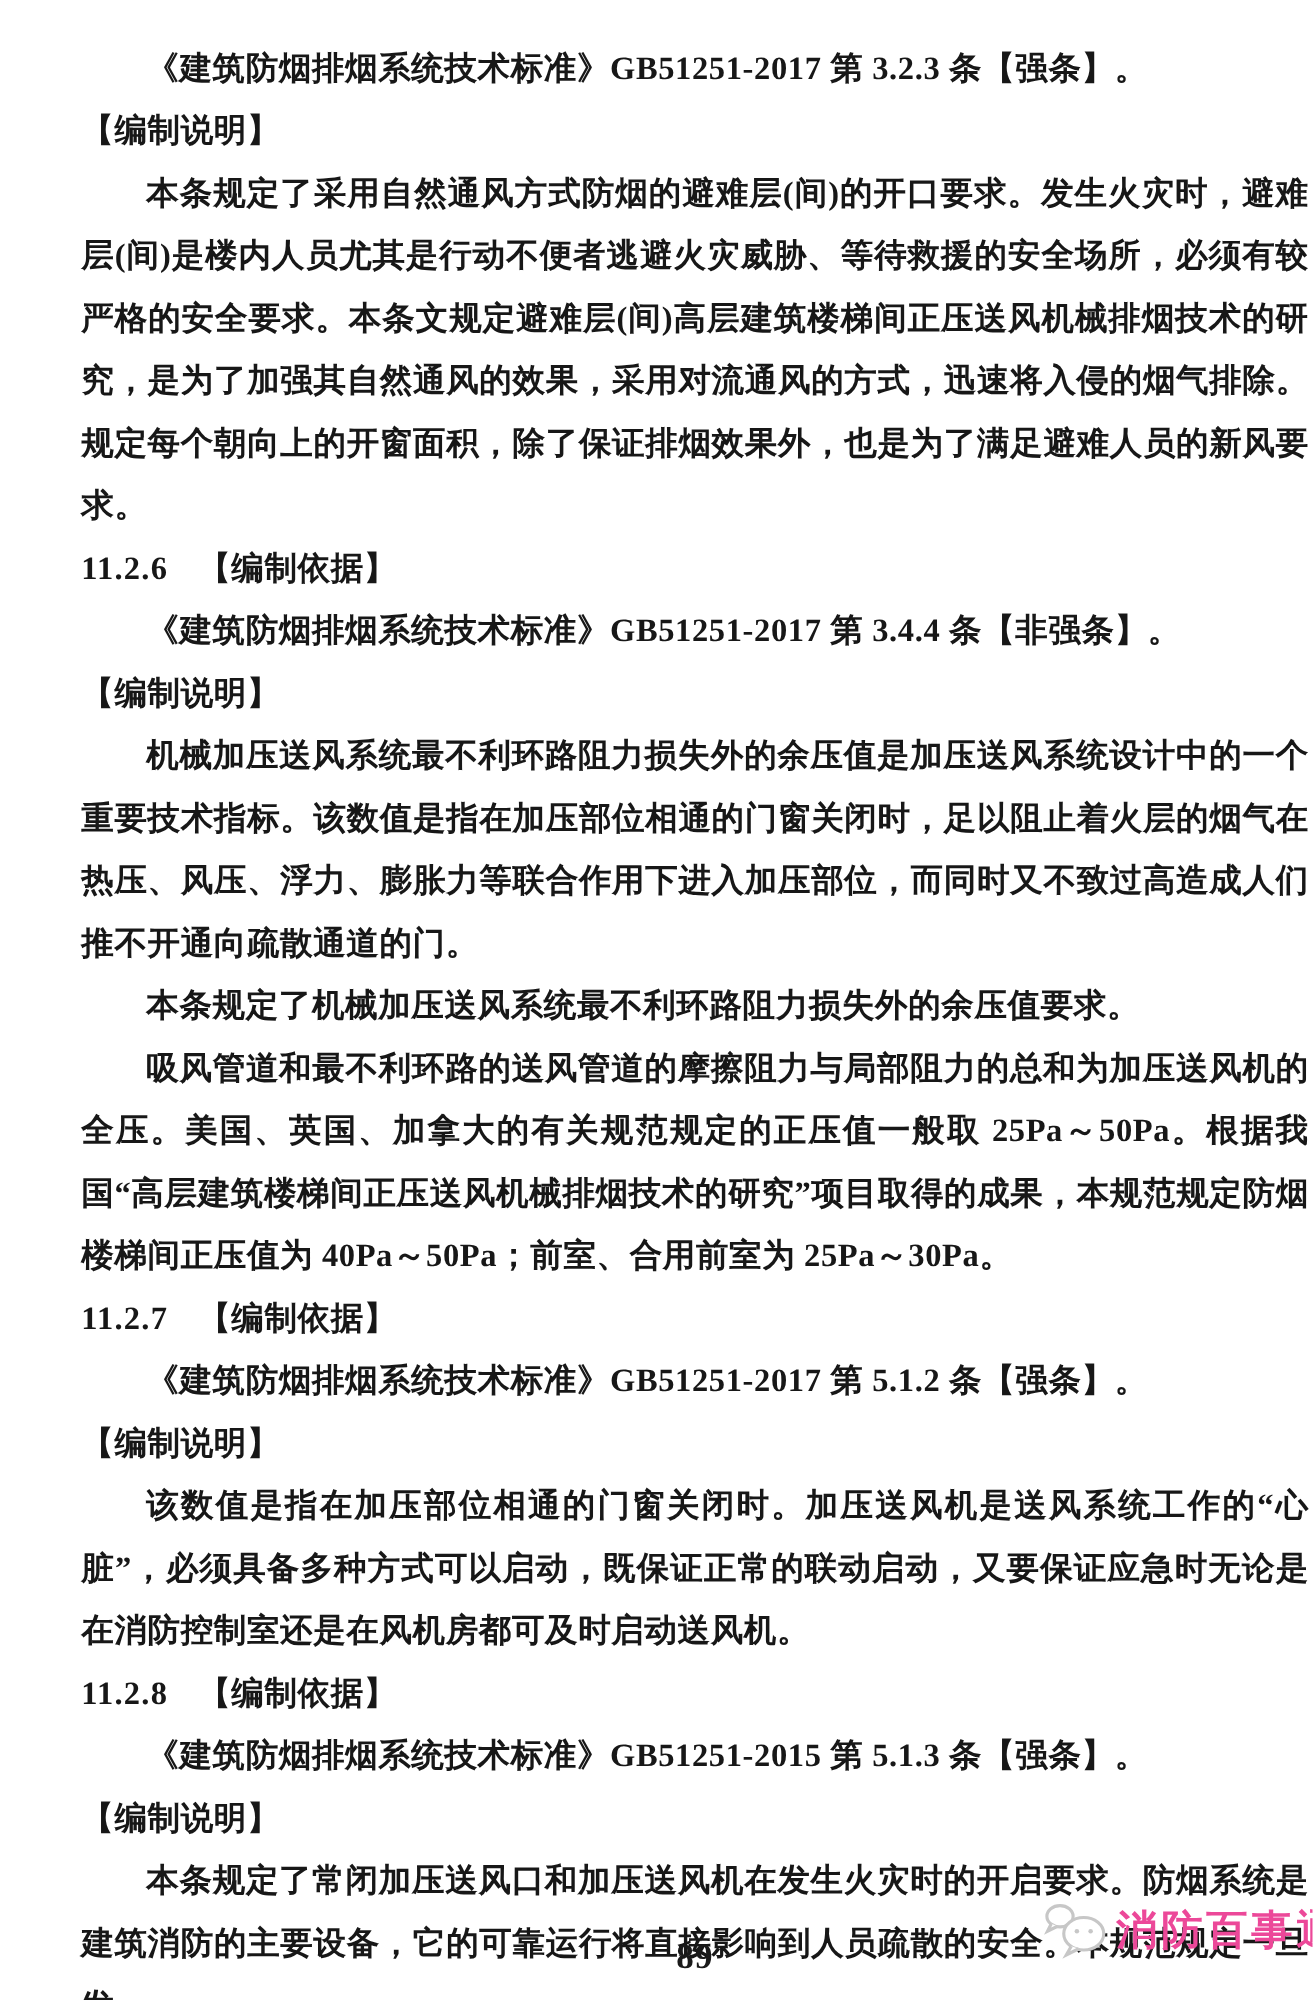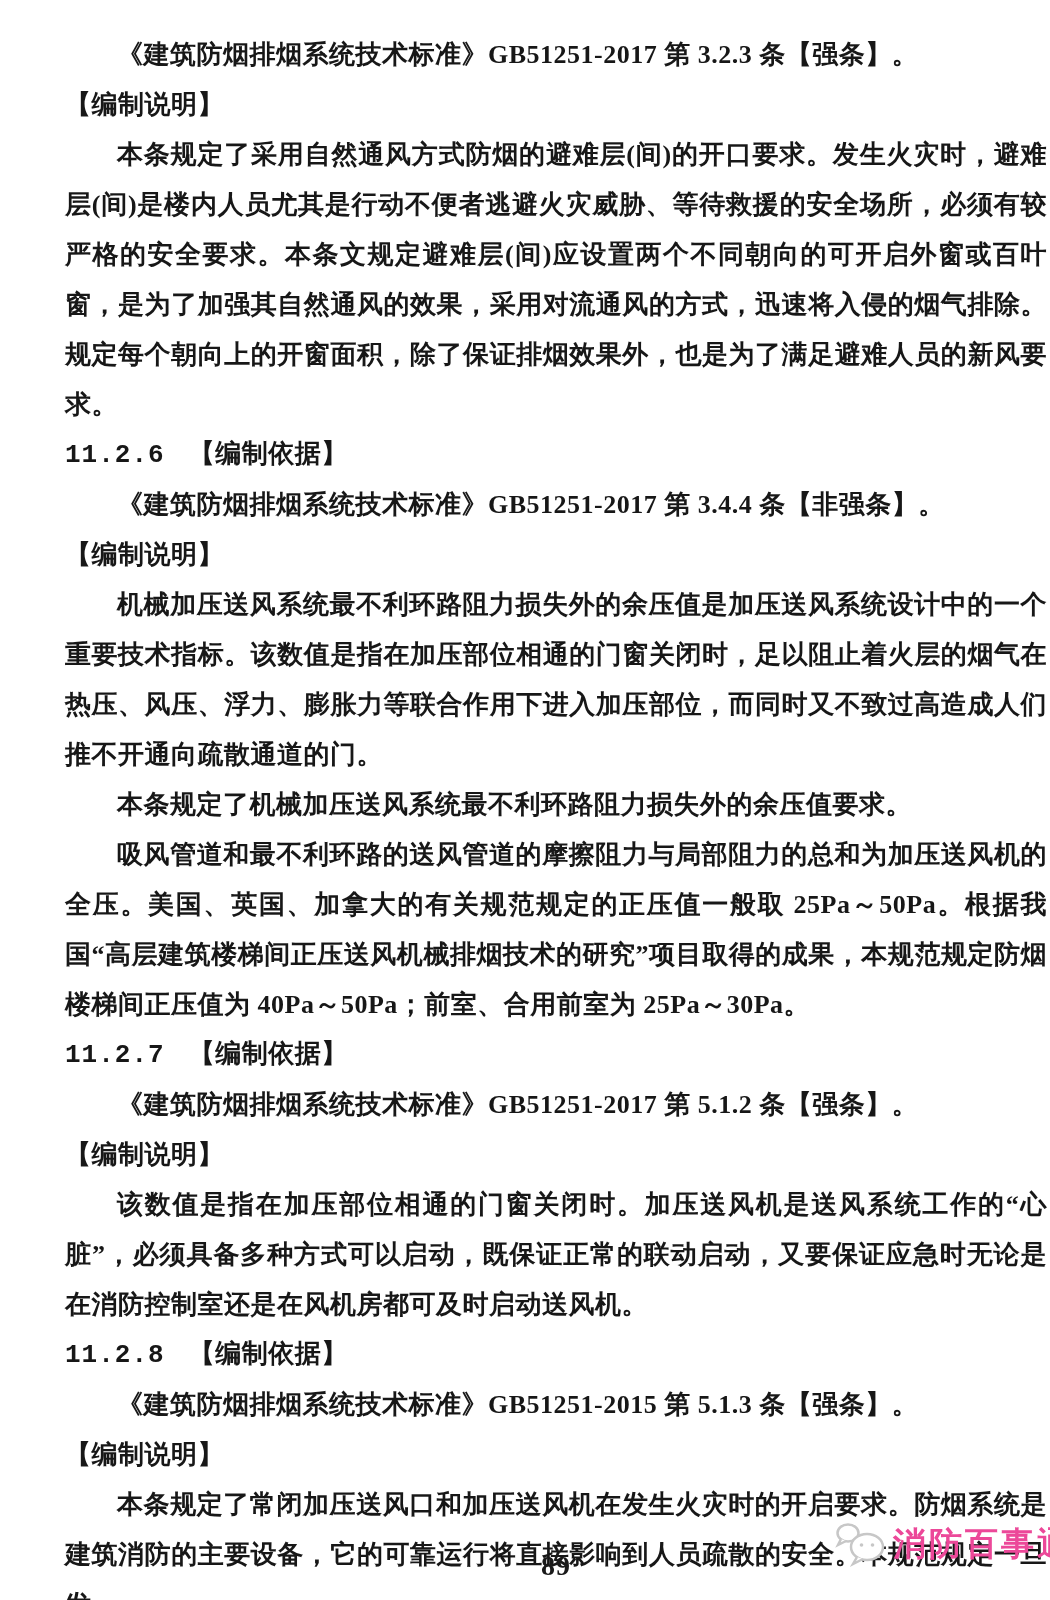--- a/index.html
+++ b/index.html
@@ -28,21 +28,21 @@
     line-height: 50px;
     text-align: justify;
     margin: 0;
     letter-spacing: 0.5px;
   }
 
   .ref   { text-indent: 2em; }
   .para  { text-indent: 2em; }
   .label { text-indent: 0; }
 
-  .clause { text-indent: 0; font-family: Liberation Mono, monospace; }
+  .clause { text-indent: 0; }
   .clause .num { display: inline-block; margin-right: 24px; letter-spacing: 1px; }
 
   .pagenum {
     position: absolute;
     top: 1550px;
     left: 0;
     width: 100%;
     text-align: center;
     font-size: 28px;
     font-weight: 700;
@@ -67,21 +67,21 @@
 </style>
 </head>
 <body>
 
 <div class="page">
 
   <div class="content">
 
     <p class="block ref">《建筑防烟排烟系统技术标准》GB51251-2017 第 3.2.3 条【强条】。</p>
     <p class="block label">【编制说明】</p>
-    <p class="block para">本条规定了采用自然通风方式防烟的避难层(间)的开口要求。发生火灾时，避难层(间)是楼内人员尤其是行动不便者逃避火灾威胁、等待救援的安全场所，必须有较严格的安全要求。本条文规定避难层(间)应设置两个不同朝向的可开启外窗或百叶窗，是为了加强其自然通风的效果，采用对流通风的方式，迅速将入侵的烟气排除。规定每个朝向上的开窗面积，除了保证排烟效果外，也是为了满足避难人员的新风要求。</p>
+    <p class="block para">本条规定了采用自然通风方式防烟的避难层(间)的开口要求。发生火灾时，避难层(间)是楼内人员尤其是行动不便者逃避火灾威胁、等待救援的安全场所，必须有较严格的安全要求。本条文规定避难层(间)高层建筑楼梯间正压送风机械排烟技术的研究，是为了加强其自然通风的效果，采用对流通风的方式，迅速将入侵的烟气排除。规定每个朝向上的开窗面积，除了保证排烟效果外，也是为了满足避难人员的新风要求。</p>
 
     <p class="block clause"><span class="num">11.2.6</span><span>【编制依据】</span></p>
 
     <p class="block ref">《建筑防烟排烟系统技术标准》GB51251-2017 第 3.4.4 条【非强条】。</p>
     <p class="block label">【编制说明】</p>
     <p class="block para">机械加压送风系统最不利环路阻力损失外的余压值是加压送风系统设计中的一个重要技术指标。该数值是指在加压部位相通的门窗关闭时，足以阻止着火层的烟气在热压、风压、浮力、膨胀力等联合作用下进入加压部位，而同时又不致过高造成人们推不开通向疏散通道的门。</p>
     <p class="block para">本条规定了机械加压送风系统最不利环路阻力损失外的余压值要求。</p>
     <p class="block para">吸风管道和最不利环路的送风管道的摩擦阻力与局部阻力的总和为加压送风机的全压。美国、英国、加拿大的有关规范规定的正压值一般取 25Pa～50Pa。根据我国“高层建筑楼梯间正压送风机械排烟技术的研究”项目取得的成果，本规范规定防烟楼梯间正压值为 40Pa～50Pa；前室、合用前室为 25Pa～30Pa。</p>
 
     <p class="block clause"><span class="num">11.2.7</span><span>【编制依据】</span></p>

